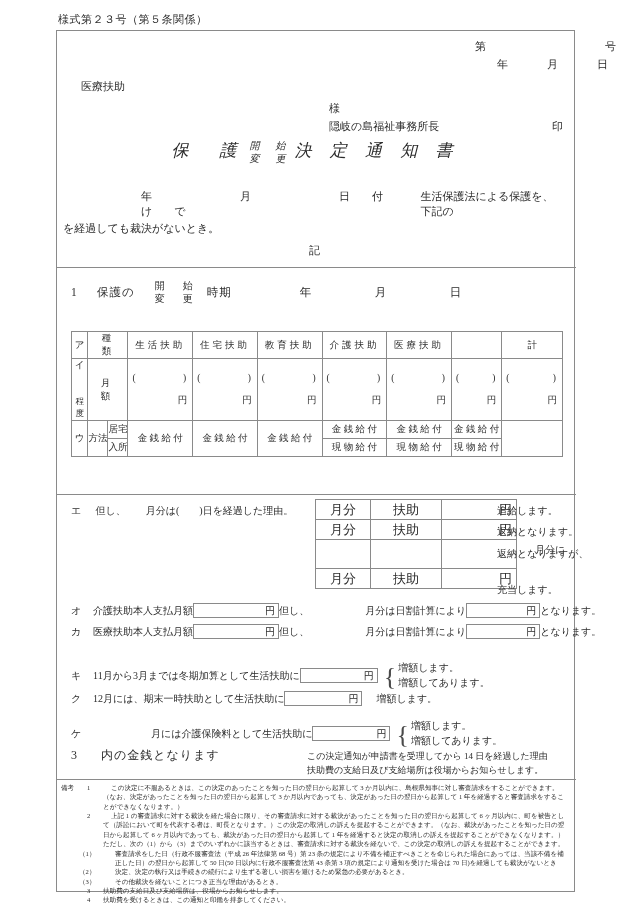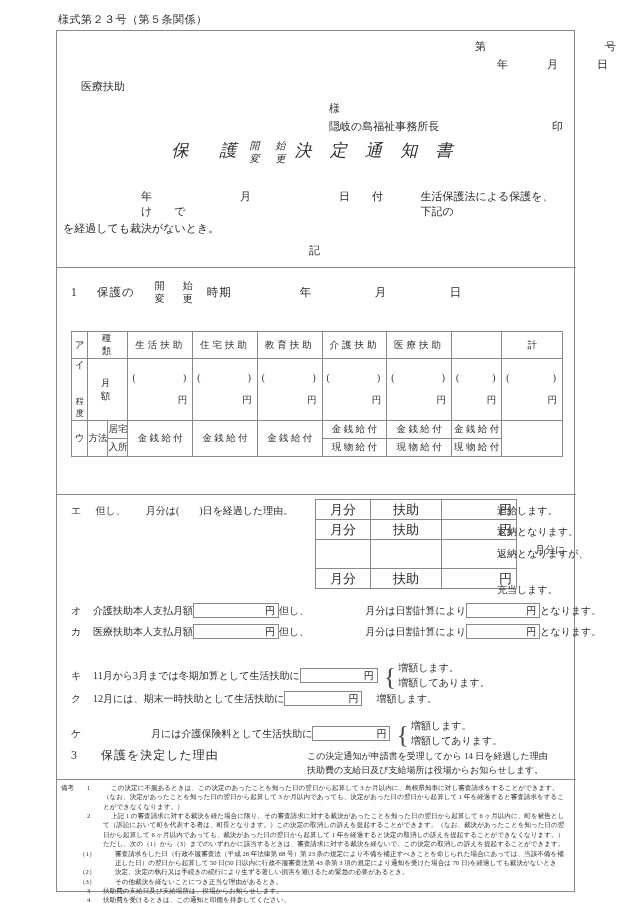--- a/index.html
+++ b/index.html
@@ -485,21 +485,21 @@
       </span>
       <span class="brace">{</span>
       <span class="two-lines">
         <span>増額します。</span>
         <span>増額してあります。</span>
       </span>
     </div>
 
     <div class="abs sec3">
       <span class="num">3</span>
-      <span>保護を決定した理由</span>
+      <span>内の金銭となります</span>
     </div>
     <div class="abs sec3-note1">この決定通知が申請書を受理してから 14 日を経過した理由</div>
     <div class="abs sec3-note2">扶助費の支給日及び支給場所は役場からお知らせします。</div>
 
     <div class="bikou">
 
       <div class="bikou-row">
         <div class="bikou-head">備考</div>
         <div class="bikou-num">1</div>
         <div class="bikou-body">

